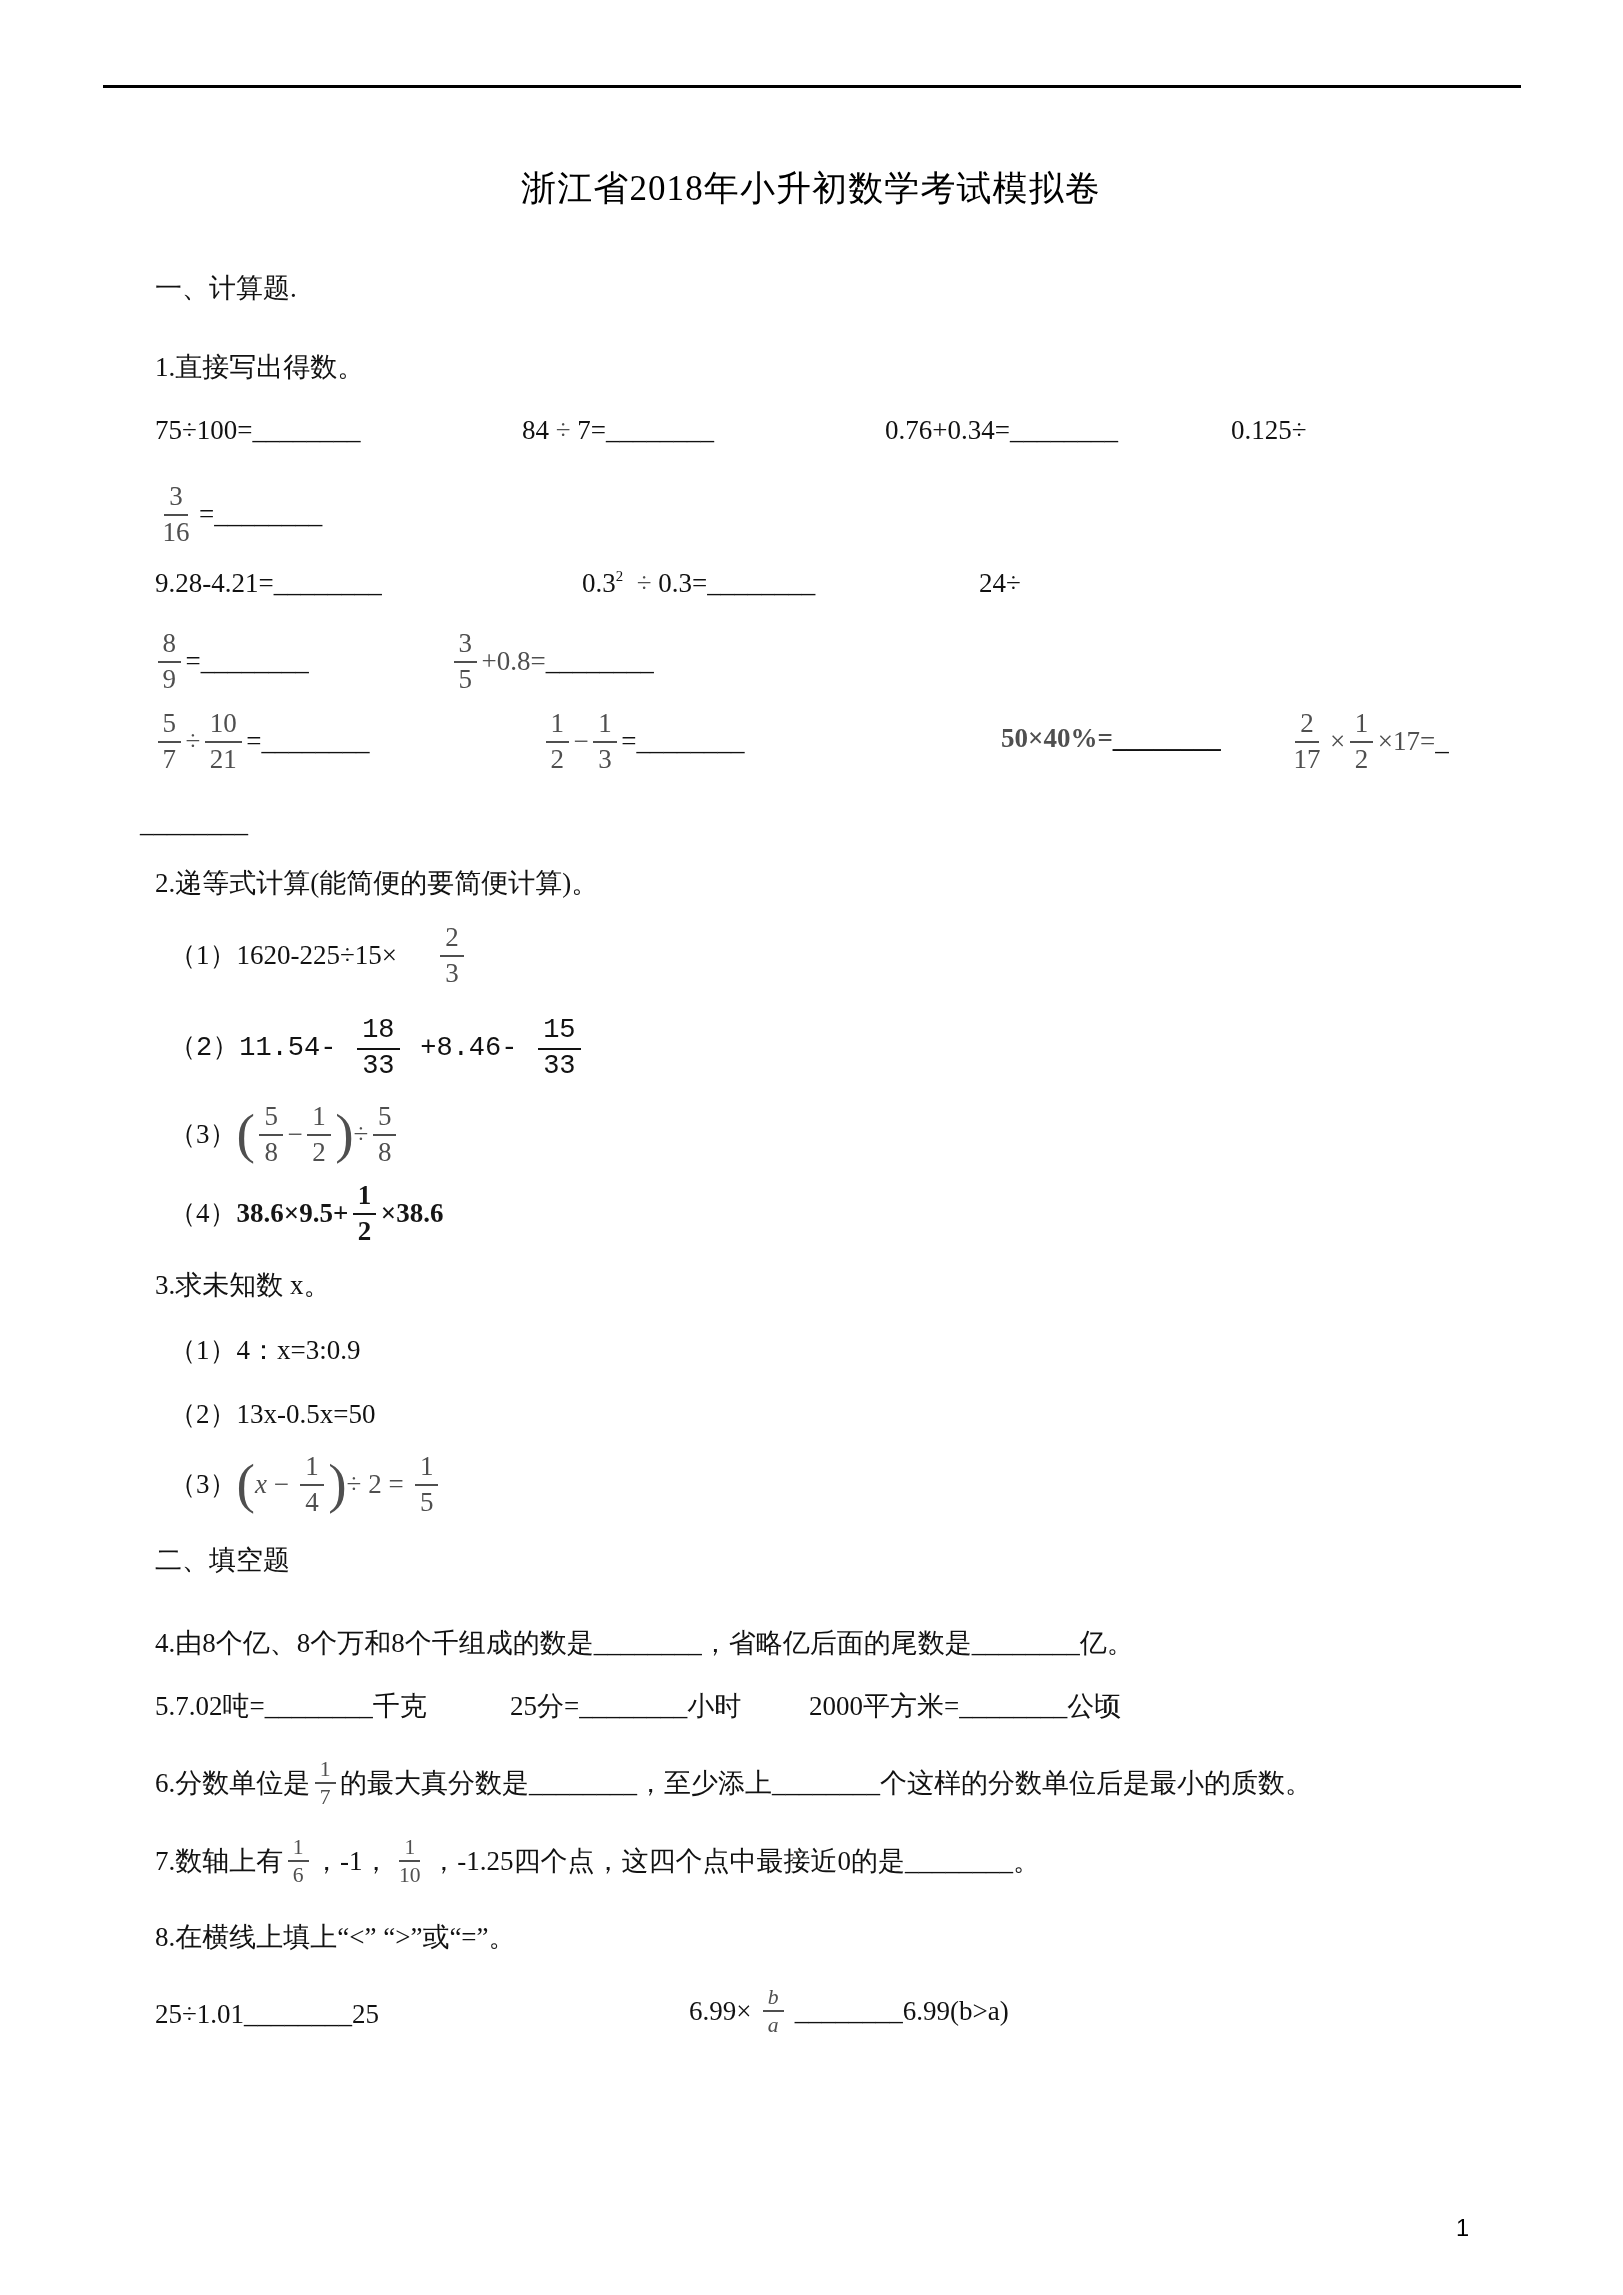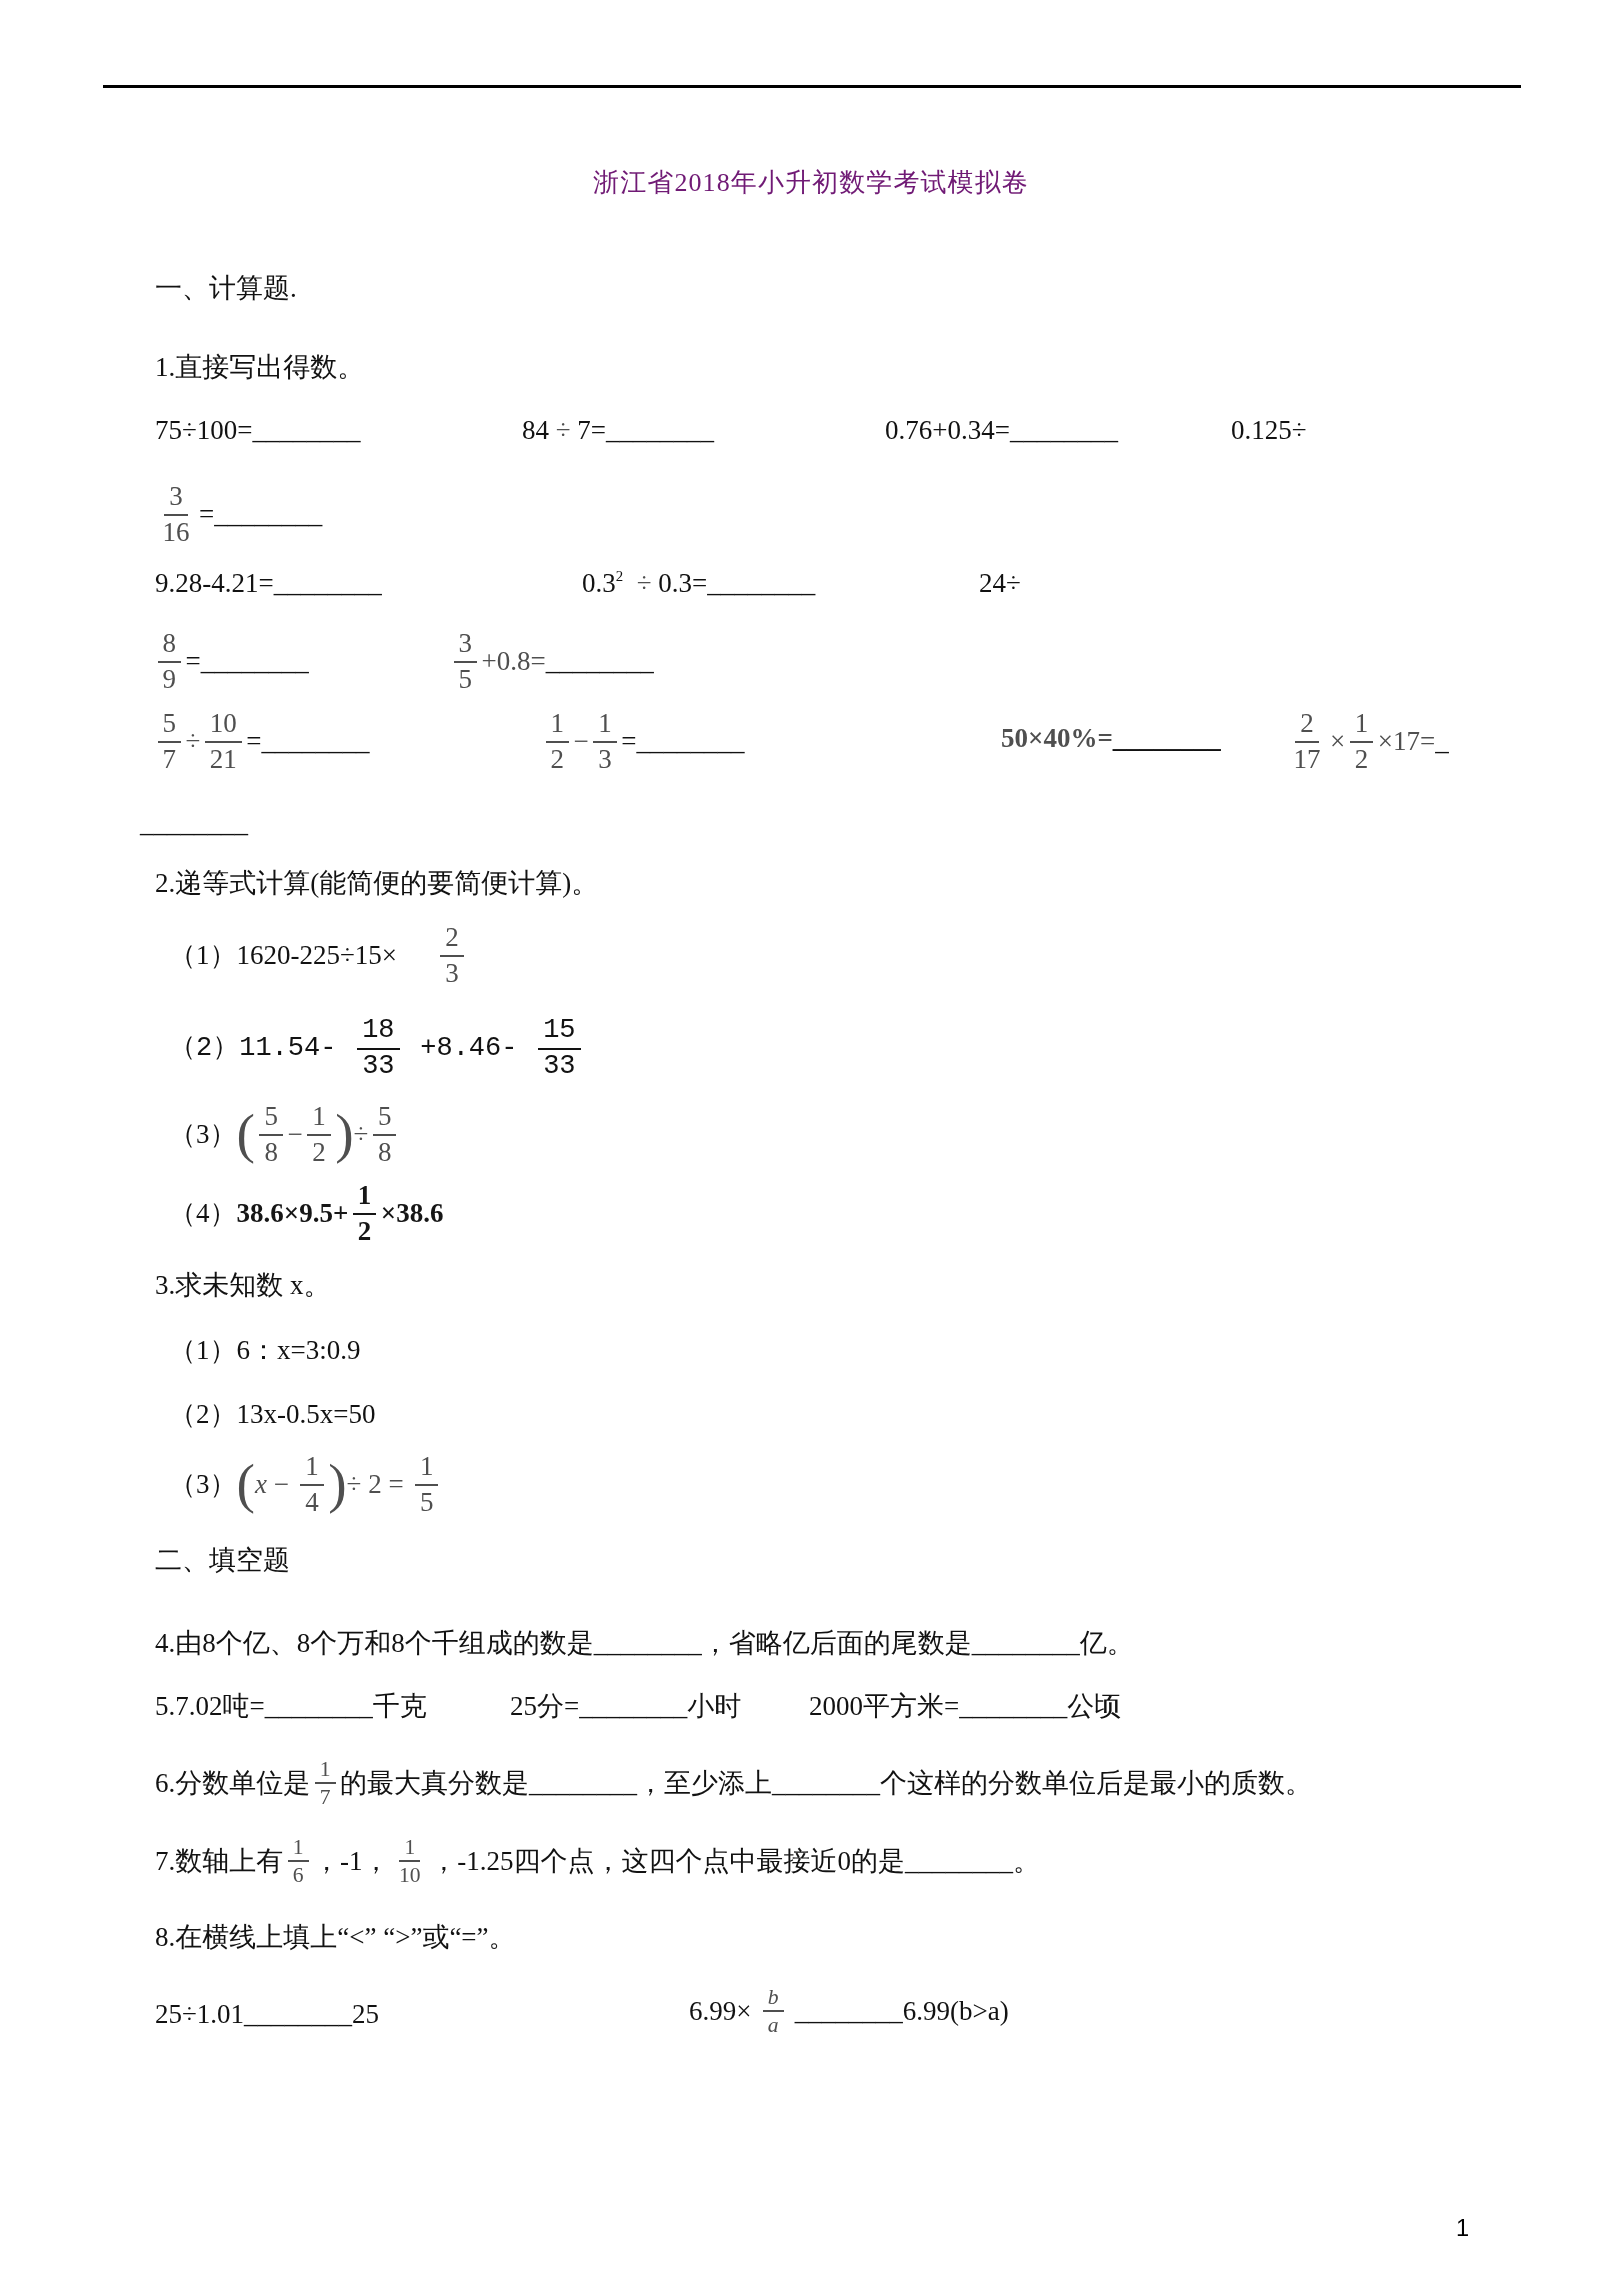--- a/index.html
+++ b/index.html
@@ -9,21 +9,21 @@
     height:2295px;
     background:#ffffff;
     font-family:"Liberation Serif","DejaVu Serif",serif;
     font-size:27px;
     color:#121212;
     overflow:hidden;
   }
   .rule{position:absolute;left:103px;top:85px;width:1418px;height:2.8px;background:#000;}
   .title{
     position:absolute;left:155px;top:165px;width:1312px;
-    text-align:center;font-size:26px;letter-spacing:1.1px;color:#701a75;
+    text-align:center;font-size:35px;letter-spacing:1.1px;color:#000000;
   }
   .seg{position:absolute;display:flex;align-items:center;white-space:pre;line-height:1.15;}
   .t{display:inline-block;}
   .img{color:#4f4f4f;}
   .bold{font-weight:700;color:#161616;}
   .it{font-style:italic;}
   .frac{display:inline-flex;flex-direction:column;align-items:center;line-height:1.22;margin:0 4.5px;text-align:center;}
   .frac .fn{padding:0 5px 0.6px;border-bottom:2.2px solid currentColor;}
   .frac .fd{padding:0.6px 5px 0;}
   .frac.small{font-size:0.8em;line-height:1.15;}
@@ -65,21 +65,21 @@
 
   <div class="seg" style="left:140px;top:808px;"><span class="t">________</span></div>
 
   <div class="seg" style="left:155px;top:868px;"><span class="t">2.递等式计算(能简便的要简便计算)。</span></div>
   <div class="seg" style="left:169px;top:921px;gap:32px;"><span class="t">（1）1620-225÷15× </span><span class="frac img"><span class="fn">2</span><span class="fd">3</span></span></div>
   <div class="seg" style="left:169px;top:1014px;font-family:Liberation Mono, monospace;"><span class="t">（2）11.54- </span><span class="frac"><span class="fn">18</span><span class="fd">33</span></span><span class="t"> +8.46- </span><span class="frac"><span class="fn">15</span><span class="fd">33</span></span></div>
   <div class="seg" style="left:169px;top:1100px;"><span class="t">（3）</span><span class="bigp img">(</span><span class="frac img"><span class="fn">5</span><span class="fd">8</span></span><span class="t img">−</span><span class="frac img"><span class="fn">1</span><span class="fd">2</span></span><span class="bigp img">)</span><span class="t img">÷</span><span class="frac img"><span class="fn">5</span><span class="fd">8</span></span></div>
   <div class="seg" style="left:169px;top:1179px;"><span class="t">（4）</span><span class="t bold">38.6×9.5+</span><span class="frac bold"><span class="fn">1</span><span class="fd">2</span></span><span class="t bold">×38.6</span></div>
 
   <div class="seg" style="left:155px;top:1270px;"><span class="t">3.求未知数 x。</span></div>
-  <div class="seg" style="left:169px;top:1335px;"><span class="t">（1）6：x=3:0.9</span></div>
+  <div class="seg" style="left:169px;top:1335px;"><span class="t">（1）4：x=3:0.9</span></div>
   <div class="seg" style="left:169px;top:1399px;"><span class="t">（2）13x-0.5x=50</span></div>
   <div class="seg" style="left:169px;top:1450px;"><span class="t">（3）</span><span class="bigp img">(</span><span class="t img it">x</span><span class="t img"> − </span><span class="frac img"><span class="fn">1</span><span class="fd">4</span></span><span class="bigp img">)</span><span class="t img">÷ 2 = </span><span class="frac img"><span class="fn">1</span><span class="fd">5</span></span></div>
 
   <div class="seg" style="left:155px;top:1545px;"><span class="t">二、填空题</span></div>
   <div class="seg" style="left:155px;top:1628px;"><span class="t">4.由8个亿、8个万和8个千组成的数是________，省略亿后面的尾数是________亿。</span></div>
 
   <div class="seg" style="left:155px;top:1691px;"><span class="t">5.7.02吨=________千克</span></div>
   <div class="seg" style="left:510px;top:1691px;"><span class="t">25分=________小时</span></div>
   <div class="seg" style="left:809px;top:1691px;"><span class="t">2000平方米=________公顷</span></div>
 

